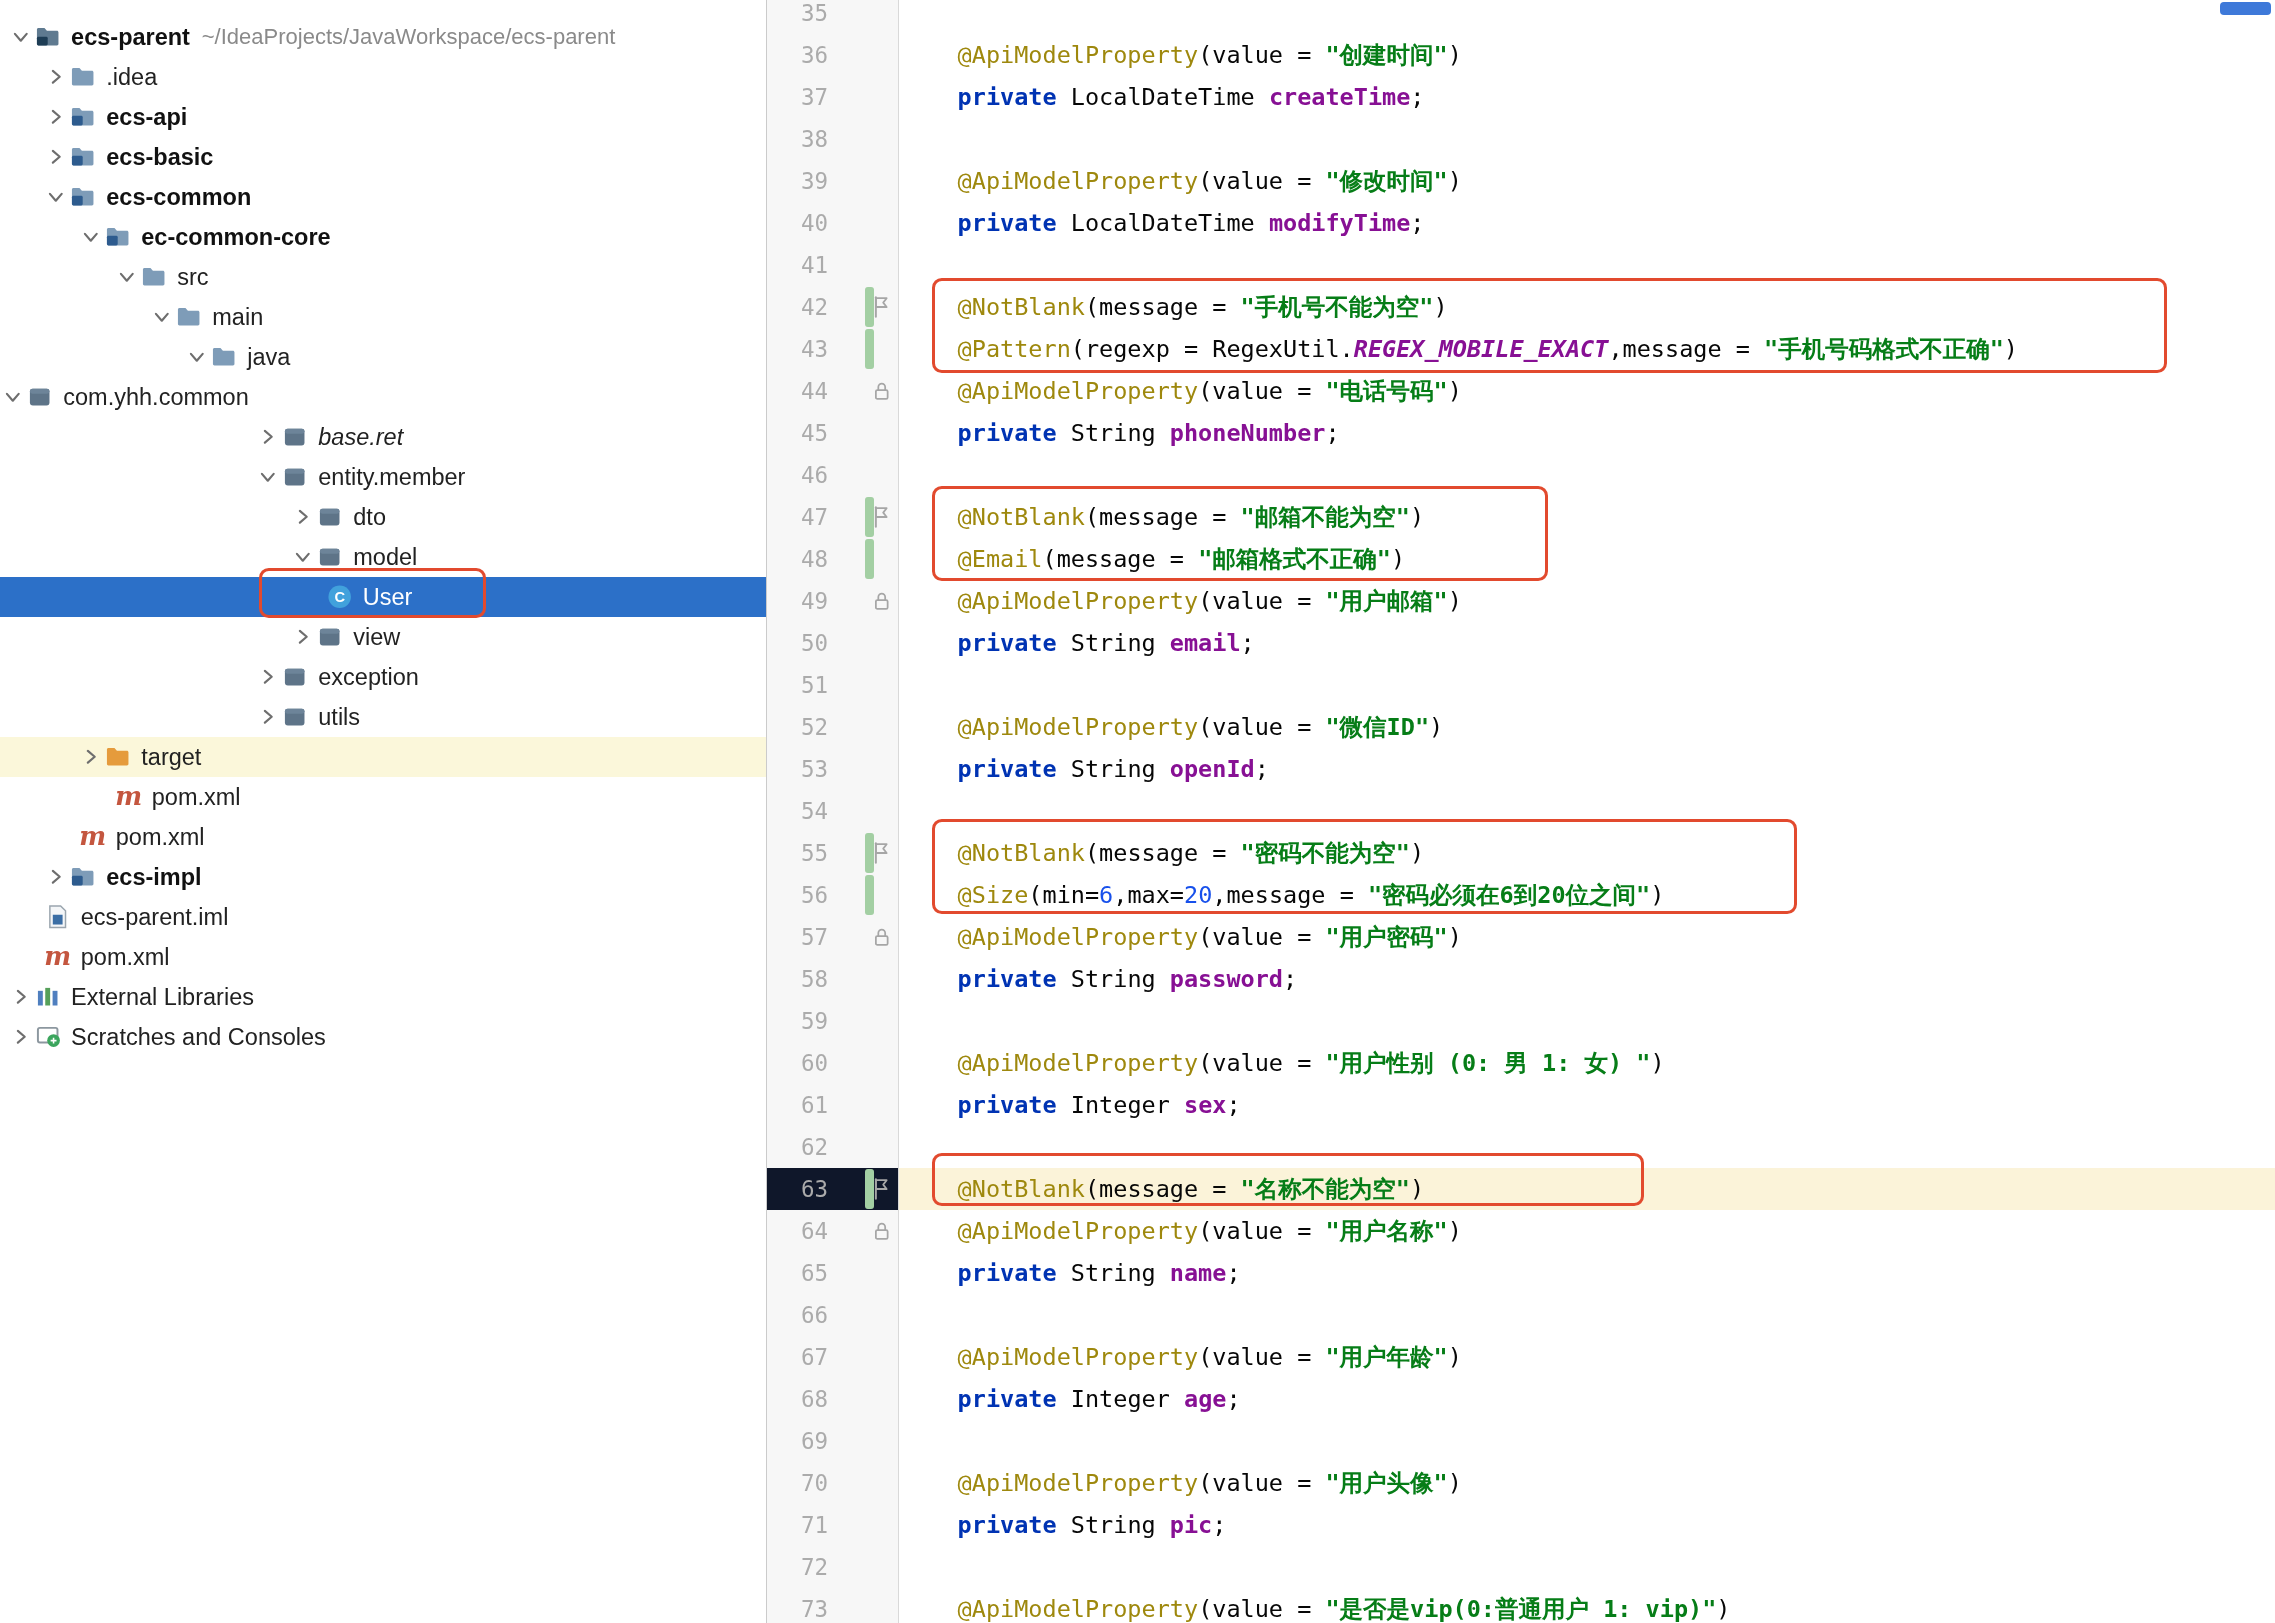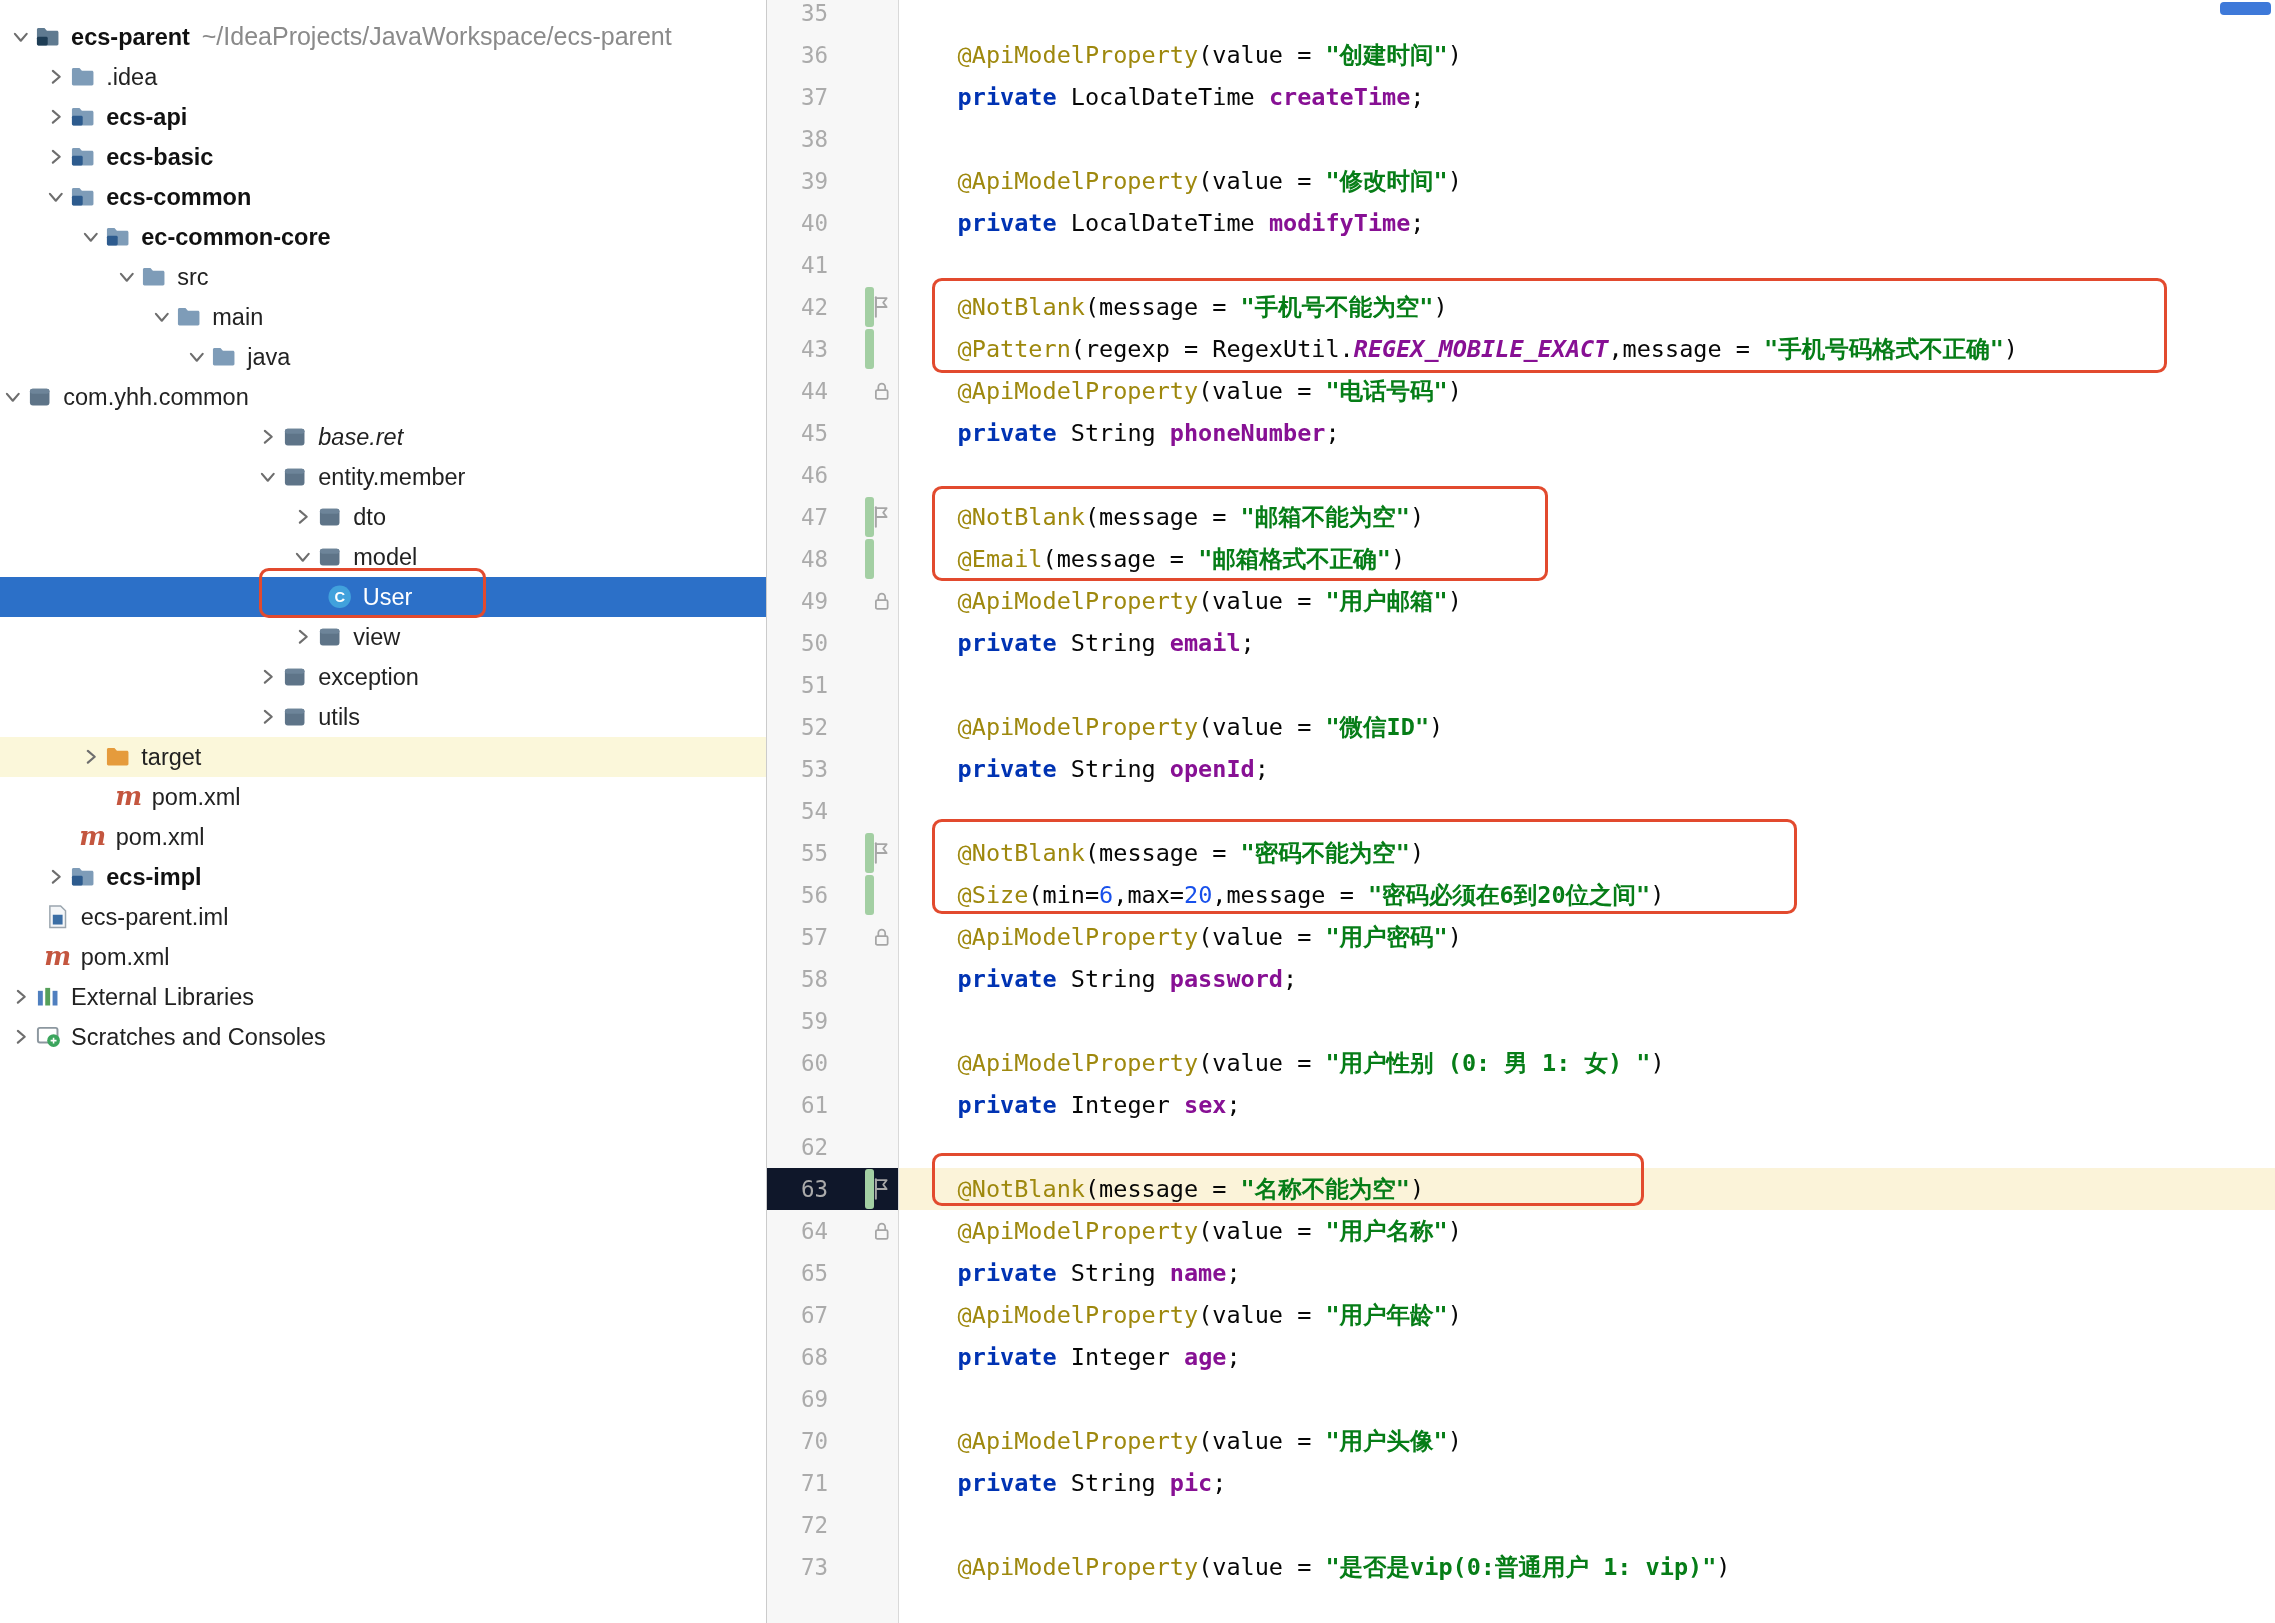--- a/index.html
+++ b/index.html
@@ -11,21 +11,21 @@
     position:relative;overflow:hidden;box-sizing:border-box;padding-top:16.7px;}
   .tree-row{display:flex;align-items:center;height:40px;font-size:23.5px;color:#222;white-space:nowrap;position:relative;}
   .tree-row.selected{background:var(--selection,#2C70C8);}
   .tree-row.selected .tlabel{color:#fff;}
   .tree-row.row-yellow{background:var(--target-row,#FBF7DA);}
   .chev{width:25.5px;min-width:25.5px;height:25.5px;display:inline-flex;align-items:center;justify-content:center;}
   .chev.open svg{transform:rotate(90deg);}
   .ticon{width:29px;min-width:29px;height:29px;margin-right:8.8px;display:inline-flex;align-items:center;justify-content:center;}
   .tlabel{line-height:40px;}
   .tlabel.b{font-weight:700;color:#111;}
-  .tsuffix{color:#8A8A8A;margin-left:11.8px;font-size:25px;}
+  .tsuffix{color:#8A8A8A;margin-left:11.8px;font-size:22px;}
 
   
   .editor{flex:1;position:relative;height:100%;overflow:hidden;background:#fff;
     font-family:"DejaVu Sans Mono","Liberation Mono",monospace;}
   .lines{position:absolute;top:-7.8px;left:0;right:0;}
   .edit-row{display:flex;height:42px;align-items:center;}
   .edit-row.current{background:var(--current-line,#FBF3D9);}
   .gutter{width:132px;min-width:132px;height:100%;background:var(--gutter-bg,#F7F7F7);
     border-right:1px solid #D9D9D9;position:relative;display:flex;align-items:center;box-sizing:border-box;}
   .edit-row.current .gutter{background:#0f172a;}
@@ -612,20 +612,26 @@
           <div class="code"><span class="tk-p">    </span><span class="tk-a">@ApiModelProperty</span><span class="tk-p">(value = </span><span class="tk-s">"用户名称"</span><span class="tk-p">)</span></div>
         </div>
         <div class="edit-row">
           <div class="gutter">
             <span class="lnum">65</span>
           </div>
           <div class="code"><span class="tk-p">    </span><span class="tk-k">private</span><span class="tk-p"> String </span><span class="tk-f">name</span><span class="tk-p">;</span></div>
         </div>
         <div class="edit-row">
           <div class="gutter">
+            <span class="lnum">66</span>
+          </div>
+          <div class="code"></div>
+        </div>
+        <div class="edit-row">
+          <div class="gutter">
             <span class="lnum">67</span>
           </div>
           <div class="code"><span class="tk-p">    </span><span class="tk-a">@ApiModelProperty</span><span class="tk-p">(value = </span><span class="tk-s">"用户年龄"</span><span class="tk-p">)</span></div>
         </div>
         <div class="edit-row">
           <div class="gutter">
             <span class="lnum">68</span>
           </div>
           <div class="code"><span class="tk-p">    </span><span class="tk-k">private</span><span class="tk-p"> Integer </span><span class="tk-f">age</span><span class="tk-p">;</span></div>
         </div>

